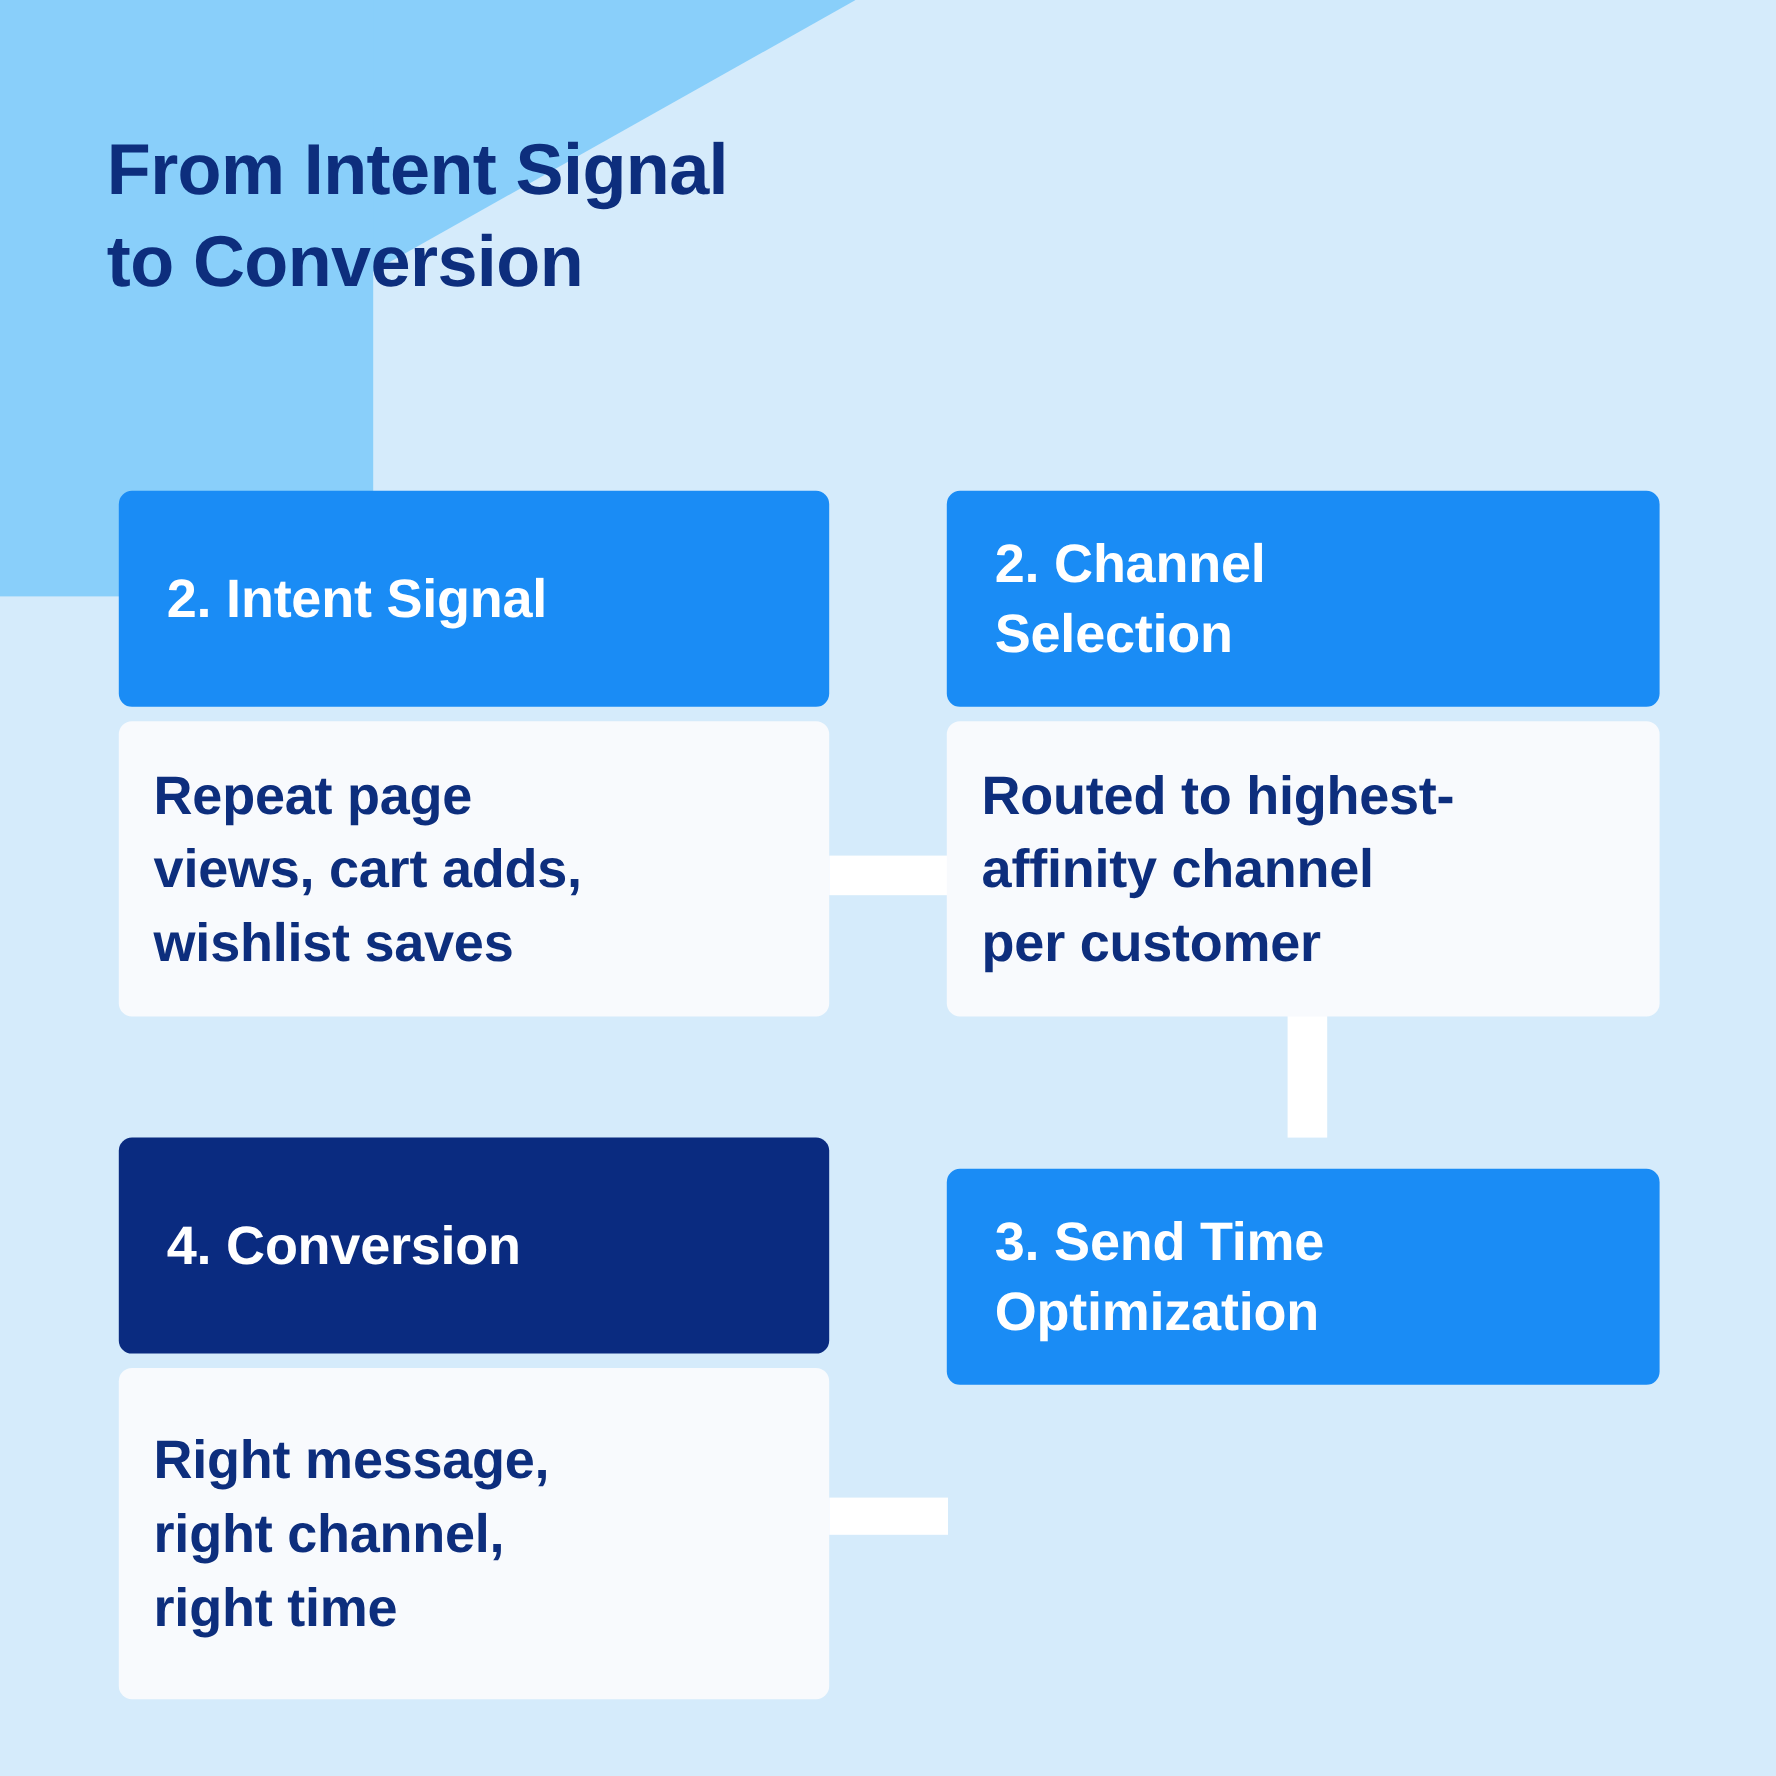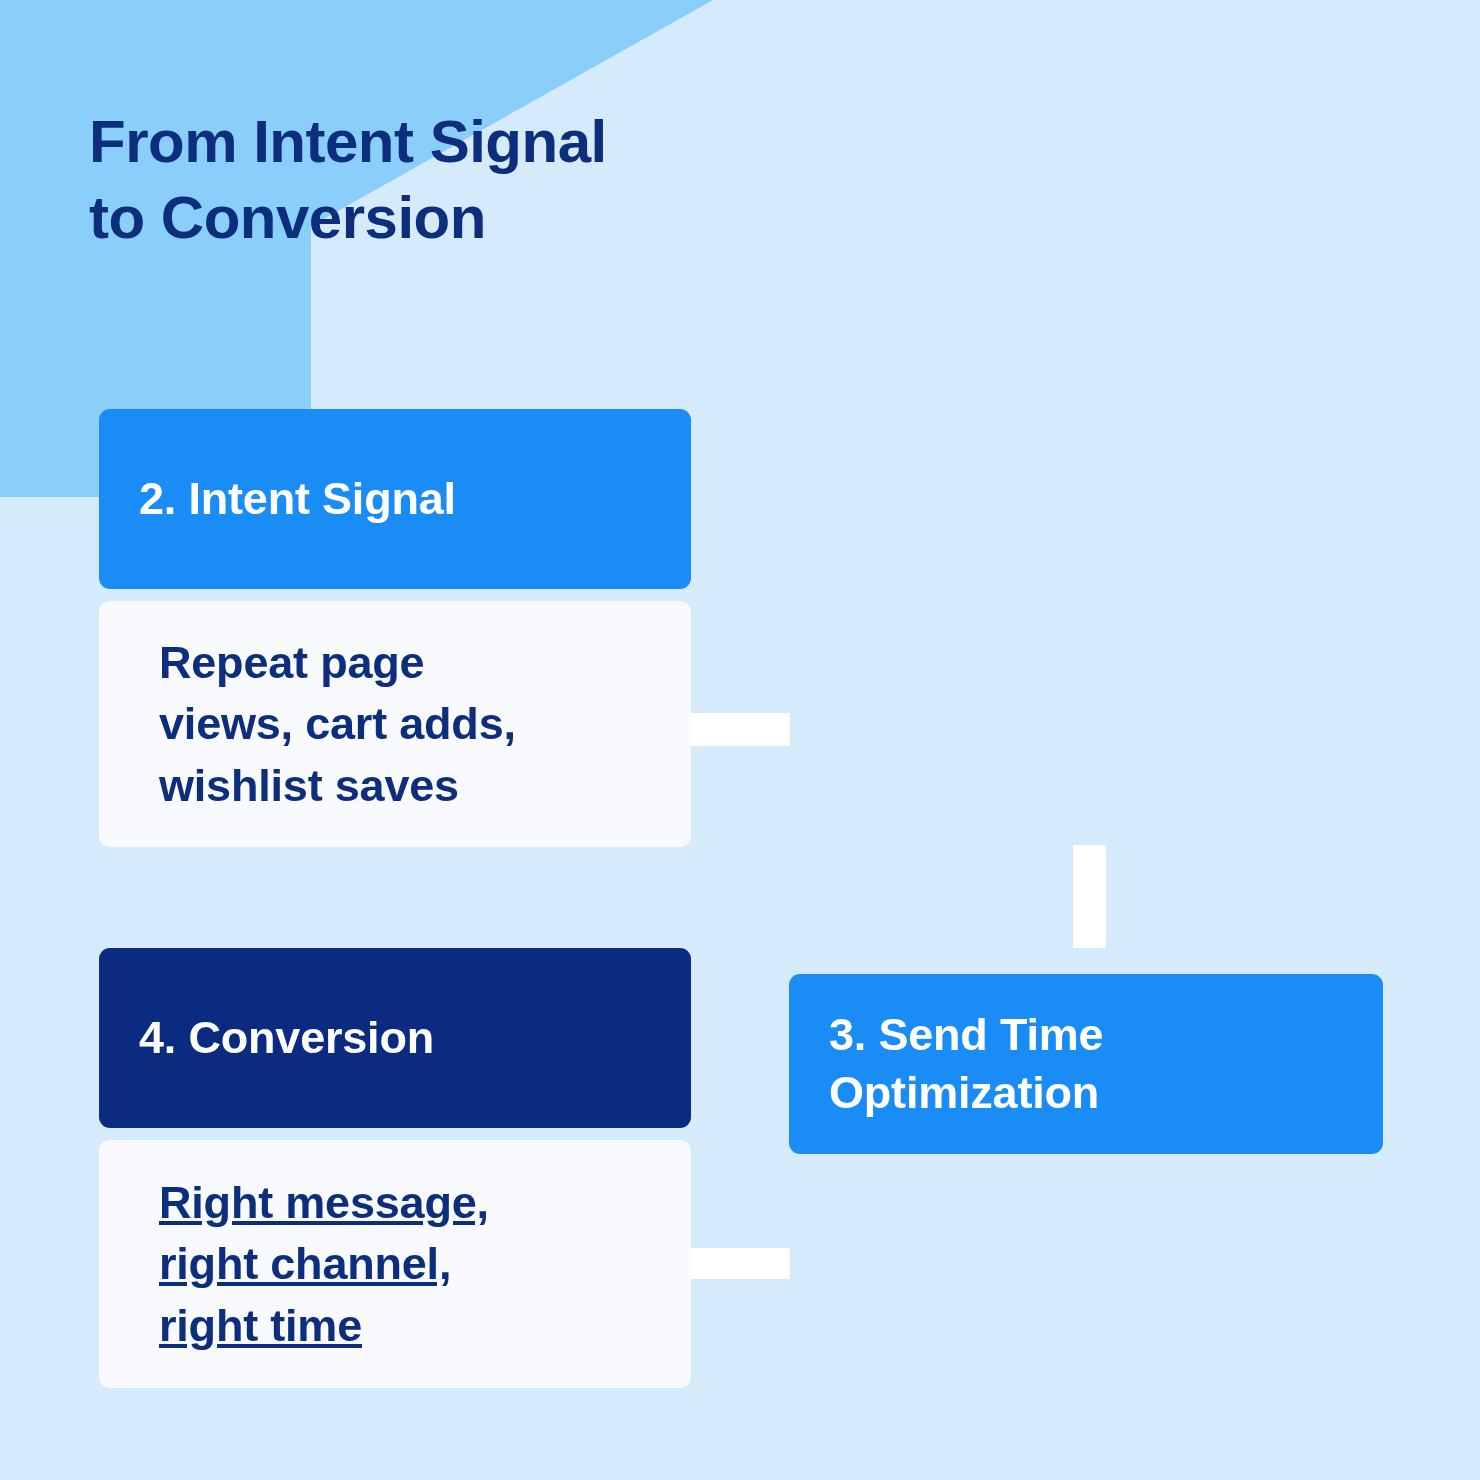--- a/index.html
+++ b/index.html
@@ -82,40 +82,40 @@
   }
   .card-header.accent-blue { background: #1a8cf5; }
   .card-header.accent-navy { background: #0a2b80; }
 
   .card-body {
     background: #f8fafd;
     border-radius: 11px;
     box-sizing: border-box;
     display: flex;
     align-items: center;
-    padding: 0 60px;
+    padding: 0 29px;
     color: #0d2e7d;
     font-size: 45px;
     font-weight: 700;
     line-height: 1.36;
     letter-spacing: -0.2px;
     white-space: pre-line;
   }
 
   
   .card-1 { left: 99px;  top: 409px;  width: 592px; }
   .card-2 { left: 789px; top: 409px;  width: 594px; }
   .card-1 .card-header, .card-2 .card-header { height: 180px; }
   .card-1 .card-body,   .card-2 .card-body   { height: 246px; margin-top: 12px; }
 
   
   .card-4 { left: 99px;  top: 948px;  width: 592px; }
   .card-3 { left: 789px; top: 948px;  width: 594px; margin-top: 26px; }
   .card-4 .card-header, .card-3 .card-header { height: 180px; }
-  .card-4 .card-body,   .card-3 .card-body   { height: 248px; margin-top: 12px; text-decoration: underline; }
+  .card-4 .card-body,   .card-3 .card-body   { height: 276px; margin-top: 12px; }
 </style>
 </head>
 <body>
 
 <div id="canvas">
 
   <div class="bg-accent-diagonal"></div>
   <div class="bg-accent-block"></div>
 
   <div class="page-title">From Intent Signal
@@ -125,20 +125,27 @@
   <div class="connector connector-v-right"></div>
   <div class="connector connector-h-bot"></div>
 
   <div class="card card-1">
     <div class="card-header accent-blue">2. Intent Signal</div>
     <div class="card-body">Repeat page
 views, cart adds,
 wishlist saves</div>
   </div>
 
+  <div class="card card-2">
+    <div class="card-header accent-blue">2. Channel
+Selection</div>
+    <div class="card-body">Routed to highest-
+affinity channel
+per customer</div>
+  </div>
 
   <div class="card card-3">
     <div class="card-header accent-blue">3. Send Time
 Optimization</div>
   </div>
 
   <div class="card card-4">
     <div class="card-header accent-navy">4. Conversion</div>
     <div class="card-body">Right message,
 right channel,

